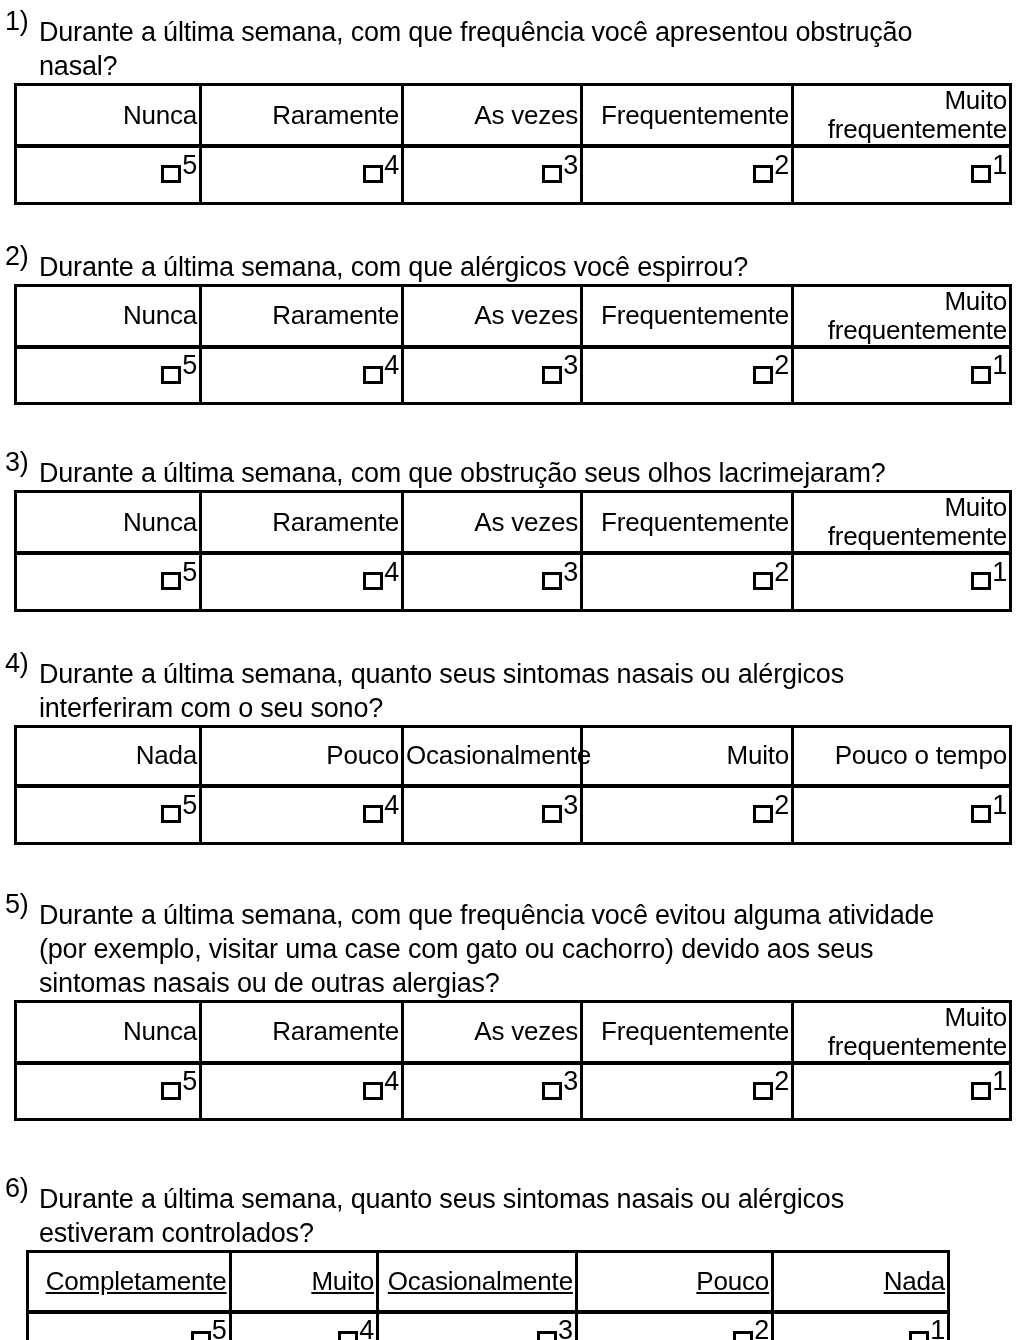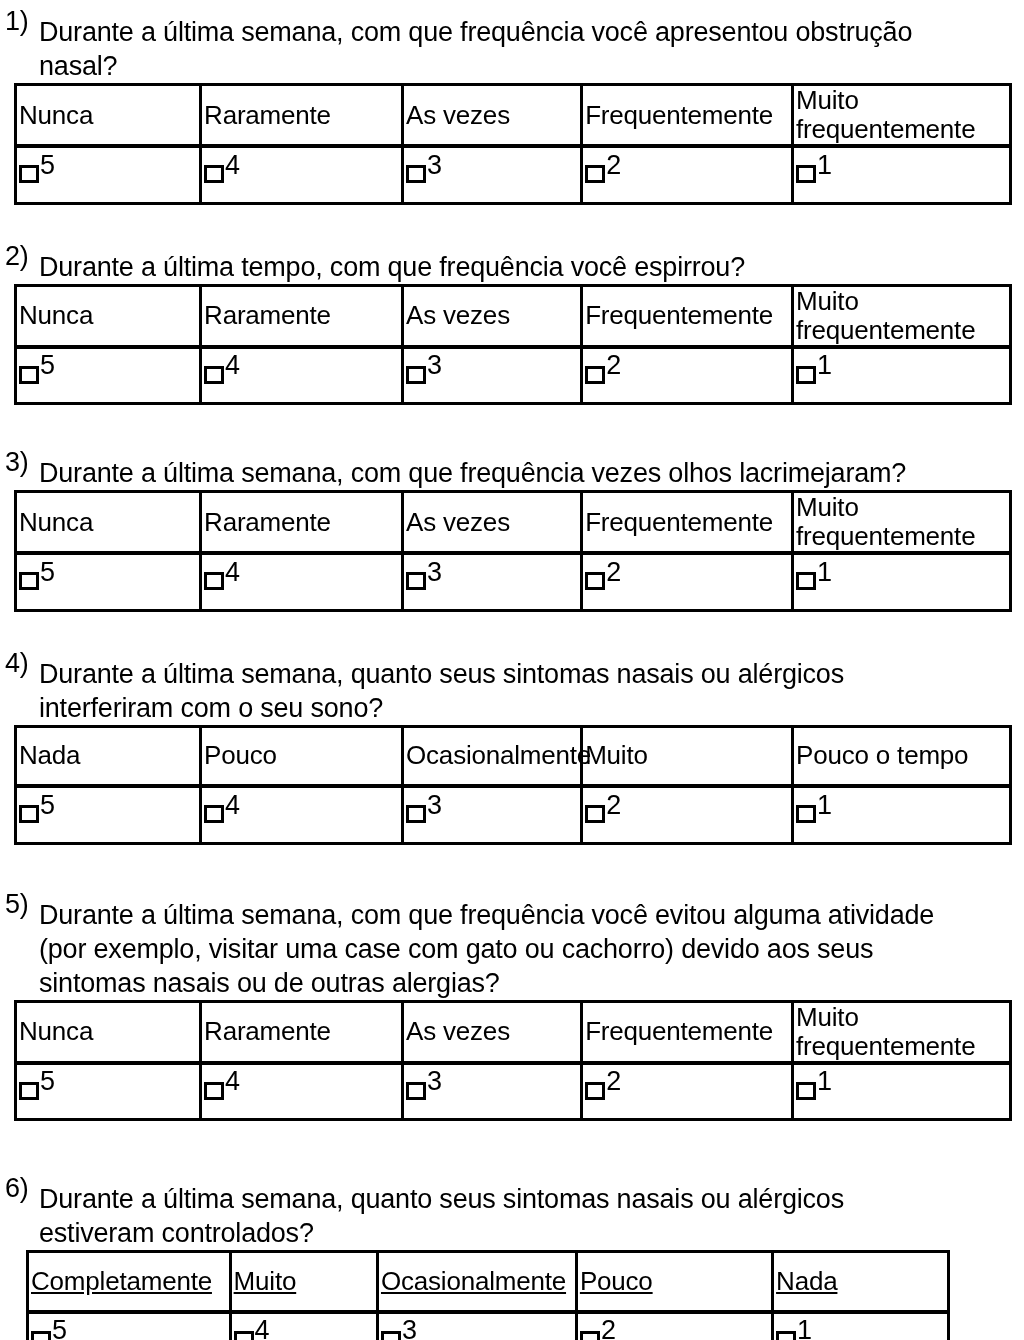--- a/index.html
+++ b/index.html
@@ -26,21 +26,21 @@
   .qnum { width: 34px; flex: none; }
   .qtext { flex: 1; white-space: pre-line; margin-top: 11px; }
 
   table.answers {
     border-collapse: collapse; table-layout: fixed;
     width: 998px; margin-left: 9px; margin-top: 0;
   }
   table.answers.wide { width: 924px; margin-left: 21px; text-decoration: underline; }
   table.answers td {
     border: 3px solid #000;
-    text-align: left; vertical-align: middle;
+    text-align: right; vertical-align: middle;
     padding: 0 2px;
     font-size: 26px; line-height: 29px;
     letter-spacing: -0.2px;
   }
   tr.hdr td { height: 60px; border-bottom: 4px solid #000; }
   tr.chk td { height: 57px; }
 
   .cbw { display: inline-flex; align-items: center; }
   .box {
     display: inline-block;
@@ -97,21 +97,21 @@
               <span class="sup">1</span>
             </span></td>
     </tr>
   </tbody>
     </table>
 </section>
 
 <section class="question">
   <div class="qline">
     <span class="qnum">2)</span>
-    <span class="qtext">Durante a última tempo, com que frequência você espirrou?</span>
+    <span class="qtext">Durante a última semana, com que alérgicos você espirrou?</span>
   </div>
   <table class="answers">
     <colgroup>
         <col style="width:18.6%">
         <col style="width:20.3%">
         <col style="width:18.0%">
         <col style="width:21.2%">
         <col style="width:21.9%">
       </colgroup>
     <tbody>
@@ -144,21 +144,21 @@
               <span class="sup">1</span>
             </span></td>
     </tr>
   </tbody>
     </table>
 </section>
 
 <section class="question">
   <div class="qline">
     <span class="qnum">3)</span>
-    <span class="qtext">Durante a última semana, com que frequência vezes olhos lacrimejaram?</span>
+    <span class="qtext">Durante a última semana, com que obstrução seus olhos lacrimejaram?</span>
   </div>
   <table class="answers">
     <colgroup>
         <col style="width:18.6%">
         <col style="width:20.3%">
         <col style="width:18.0%">
         <col style="width:21.2%">
         <col style="width:21.9%">
       </colgroup>
     <tbody>

